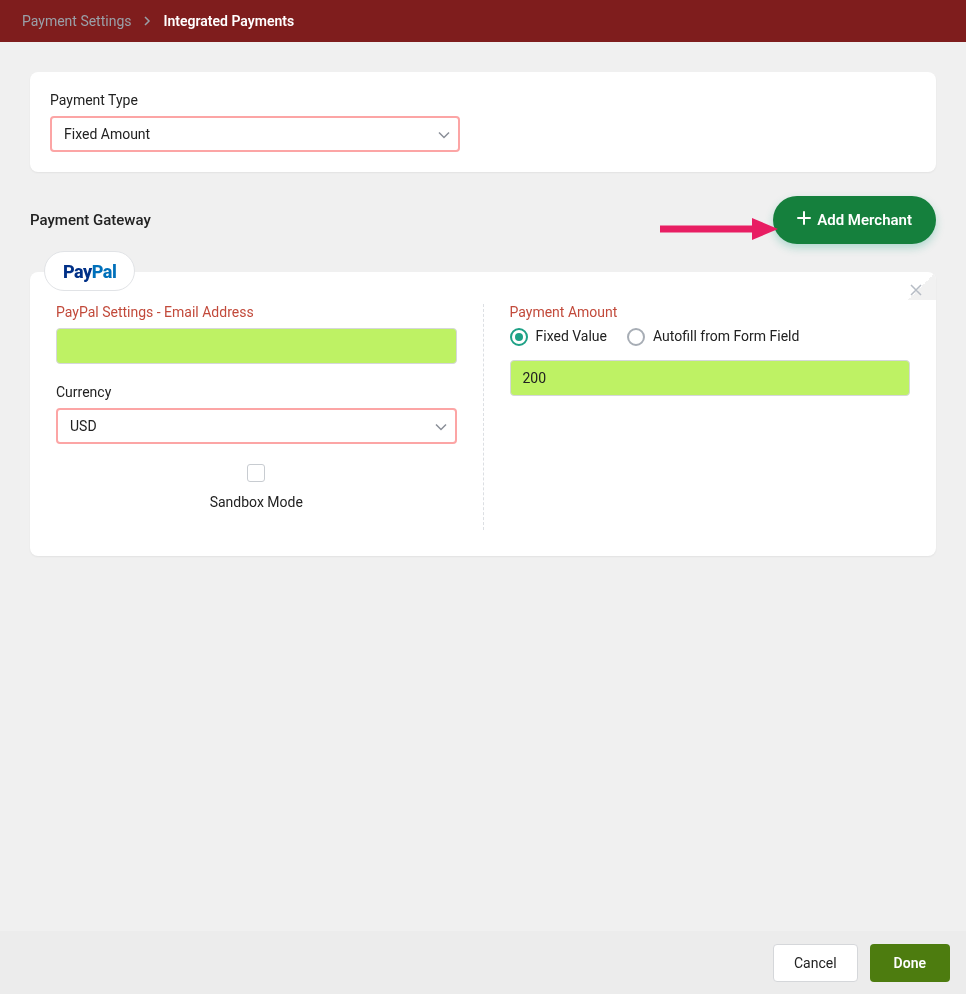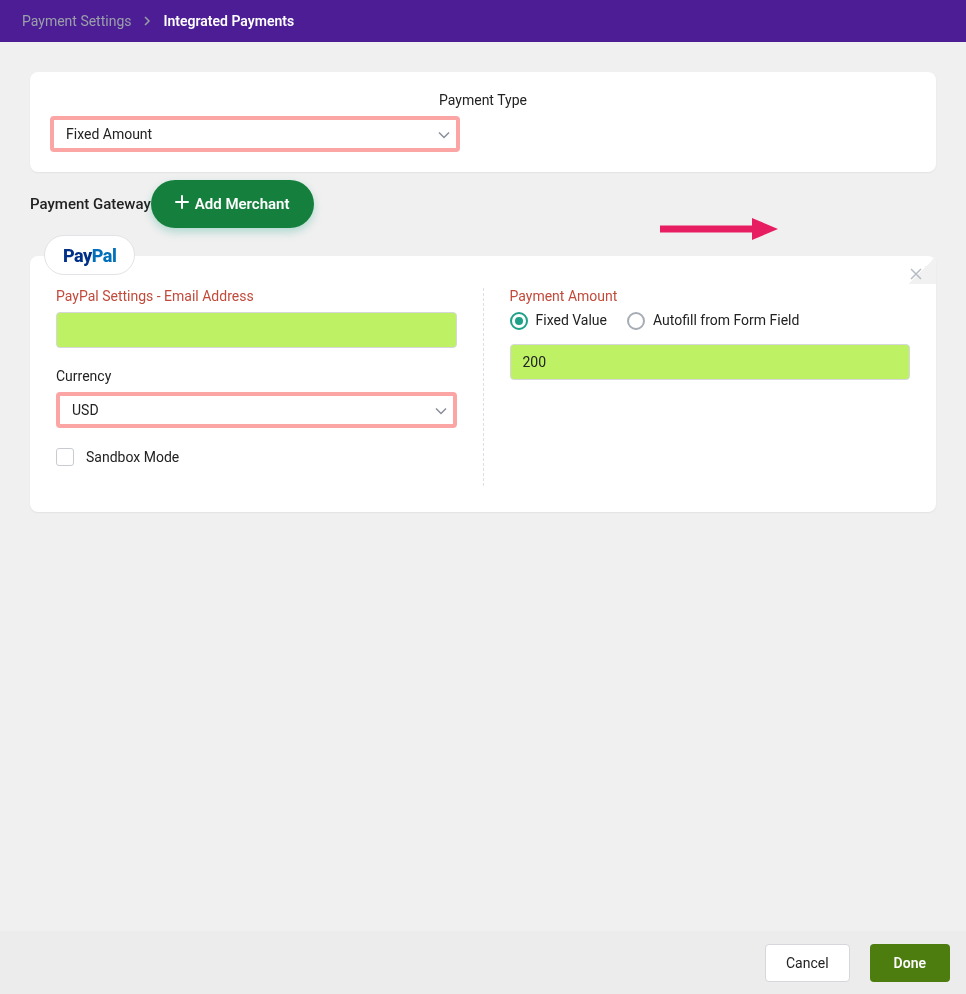--- a/index.html
+++ b/index.html
@@ -3,43 +3,43 @@
 <meta charset="utf-8">
 <style>
   * { box-sizing: border-box; font-family: -apple-system, BlinkMacSystemFont, "Segoe UI", Roboto, Helvetica, Arial, sans-serif; }
   html, body { margin:0; padding:0; height:100%; }
   body {
     width:966px; height:994px; background:#f0f0f0; position:relative; overflow:hidden;
     -webkit-font-smoothing:antialiased;
   }
   
   .topbar {
-    height:42px; background:#4c1d95; color:#fff; display:flex; align-items:center;
+    height:42px; background:#7f1d1d; color:#fff; display:flex; align-items:center;
     padding:0 22px; font-size:14px;
   }
   .crumb-parent { color:#9aa0a8; }
   .crumb-sep { margin:0 12px; color:#9aa0a8; display:flex; align-items:center; }
   .crumb-current { color:#fff; font-weight:600; }
   
   .content { padding:30px; }
   .card {
     background:#fff; border-radius:8px; box-shadow:0 1px 2px rgba(0,0,0,0.06);
     padding:20px;
   }
-  .card-paymenttype { margin-bottom:8px;text-align:center; }
+  .card-paymenttype { margin-bottom:24px; }
   .label { font-size:14px; color:#222; margin-bottom:8px; display:block; }
   .select-wrap { position:relative; width:410px; }
   .select {
-    width:100%; height:36px; border:4px solid #fca5a5; border-radius:4px; background:#fff;
+    width:100%; height:36px; border:2px solid #fca5a5; border-radius:4px; background:#fff;
     padding:0 20px 0 12px; font-size:14px; color:#222;
     display:flex; align-items:center;
   }
   .chev { position:absolute; right:10px; top:50%; transform:translateY(-50%); pointer-events:none; }
   
-  .section-row { display:flex; align-items:center; margin:4px 0 28px 0; }
+  .section-row { display:flex; align-items:center; justify-content:space-between; margin:4px 0 28px 0; }
   .section-title { font-size:15px; color:#222; font-weight:500; }
   .add-btn {
     background:#15803d; color:#fff; border:none; border-radius:26px;
     height:48px; padding:0 24px; font-size:15px; font-weight:600;
     display:flex; align-items:center; gap:6px;
     box-shadow:0 4px 8px rgba(30,161,134,0.3);
   }
   
   .arrow-callout {
     position:absolute; top:217px; left:660px;
@@ -67,35 +67,35 @@
   .col { flex:1; }
   .col-left { padding-right:26px; border-right:1px dashed #dcdfe3; }
   .col-right { padding-left:26px; }
   .group { margin-bottom:20px; }
   .group-title { font-size:14px; color:#c24a3b; margin-bottom:8px; }
   .text-input {
     width:100%; height:36px; border:1px solid #d5d7da; border-radius:4px;
     background:#bef264; padding:0 12px; font-size:14px; color:#222;
   }
   .select-wrap-full { position:relative; width:100%; }
-  .checkbox-row { display:flex; align-items:center; gap:12px; font-size:14px; color:#222; }
+  .checkbox-row { display:flex; align-items:center; gap:12px; font-size:14px; color:#222;flex-direction:column; }
   .checkbox-box { width:18px; height:18px; border:1px solid #c8ccd1; border-radius:3px; background:#fff; }
   .radio-row { display:flex; align-items:center; gap:20px; margin-bottom:14px; }
   .radio-item { display:flex; gap:8px; font-size:14px; color:#222; }
   .radio {
     width:18px; height:18px; border-radius:50%; border:2px solid #1ea186;
     display:flex; align-items:center; justify-content:center;
   }
   .radio.unchecked { border-color:#a7adb5; }
   .radio-dot { width:8px; height:8px; border-radius:50%; background:#1ea186; }
   
   .footer {
     position:absolute; left:0; right:0; bottom:0; height:63px;
     background:#ececec; display:flex; align-items:center; justify-content:flex-end;
-    padding:0 16px; gap:20px;
+    padding:0 16px; gap:12px;
   }
   .btn-cancel {
     height:38px; padding:0 20px; background:#fff; border:1px solid #d5d7da;
     border-radius:4px; font-size:14px; color:#222;
   }
   .btn-done {
     height:38px; padding:0 24px; background:#4d7c0f; color:#fff;
     border:none; border-radius:4px; font-size:14px; font-weight:600;
   }
 </style>

